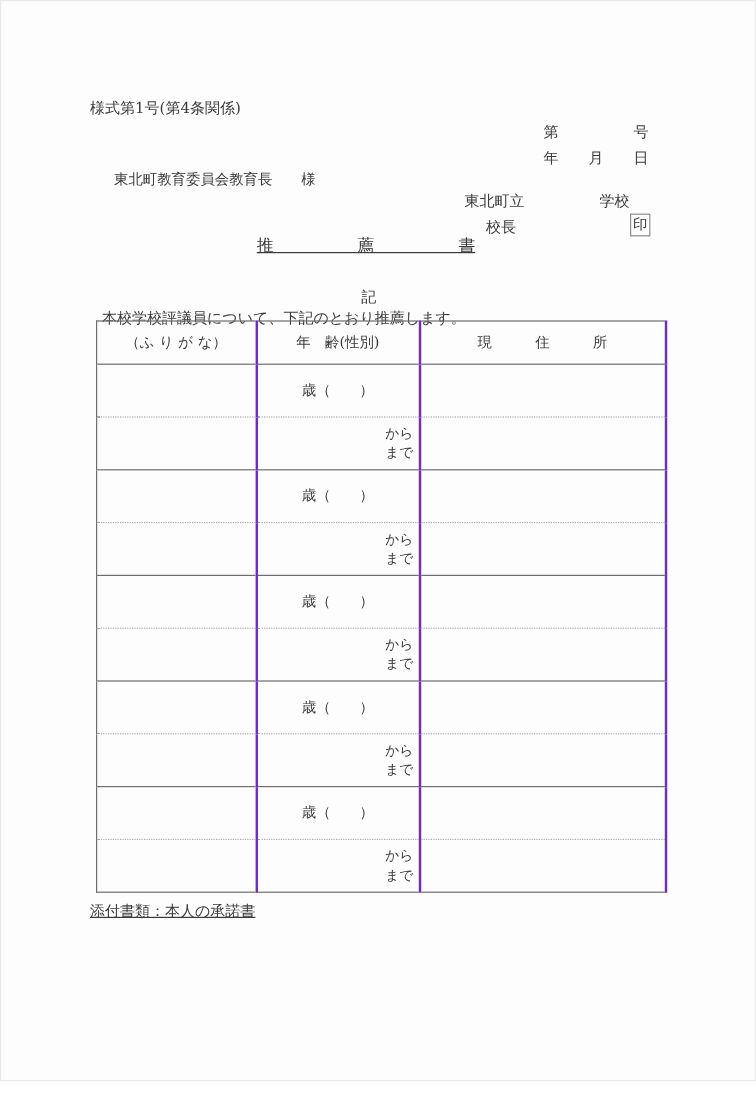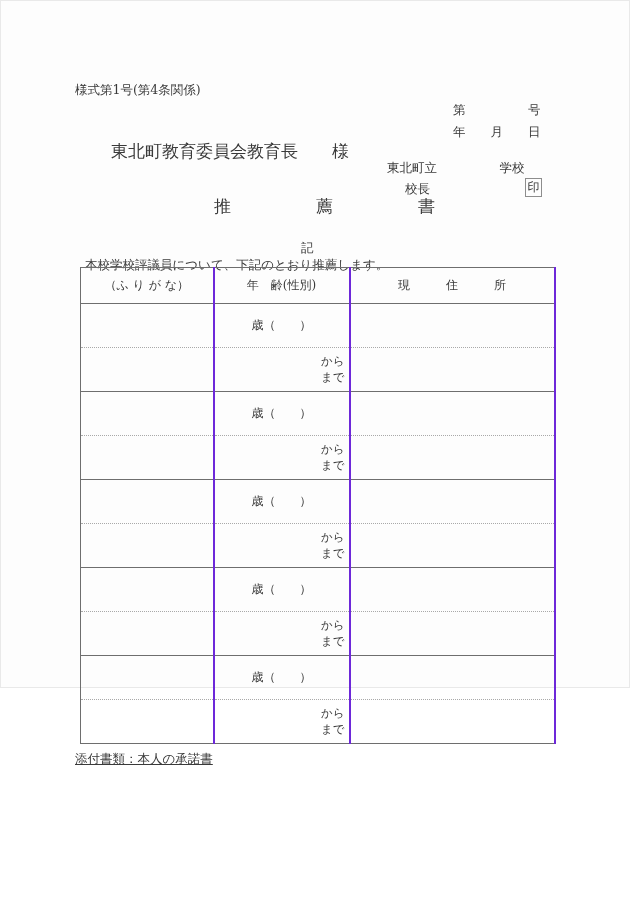--- a/index.html
+++ b/index.html
@@ -14,21 +14,21 @@
     font-family: "DejaVu Serif", "Liberation Serif", serif;
     color: #3a3a3a;
     overflow: hidden;
   }
 
   
   #page {
     position: absolute;
     left: 0; top: 0;
     width: 630px;
-    height: 688px;
+    height: 901px;
     background: #fdfdfd;
     box-sizing: border-box;
     border: 1px solid #e9e9e9;
   }
 
   .t { position: absolute; white-space: pre; line-height: 1; }
 
   
   #form-no {
     left: 74px; top: 83px;
@@ -38,22 +38,22 @@
   #doc-number {
     left: 452px; top: 103px;
     font-size: 12.5px;
   }
   #doc-date {
     left: 452px; top: 125px;
     font-size: 12.5px;
   }
 
   #addressee {
-    left: 110px; top: 142px;
-    font-size: 17px;
+    left: 94px; top: 142px;
+    font-size: 12px;
   }
 
   #school-line {
     left: 386px; top: 161px;
     font-size: 12.5px;
   }
   #principal-line {
     left: 404px; top: 182px;
     font-size: 12.5px;
   }
@@ -65,22 +65,23 @@
     box-sizing: border-box;
     font-size: 12px;
     line-height: 17px;
     text-align: center;
     font-family: "DejaVu Serif", "Liberation Serif", serif;
     color: #3a3a3a;
   }
 
   #doc-title {
     left: 213px; top: 197px;
-    font-size: 17px;
+    font-size: 14px;
     letter-spacing: 0;
+    text-decoration: underline;
   }
 
   #lead-sentence {
     left: 84px; top: 218px;
     font-size: 12.5px;
     margin-top: 40px;
   }
 
   #ki-mark {
     left: 300px; top: 241px;

